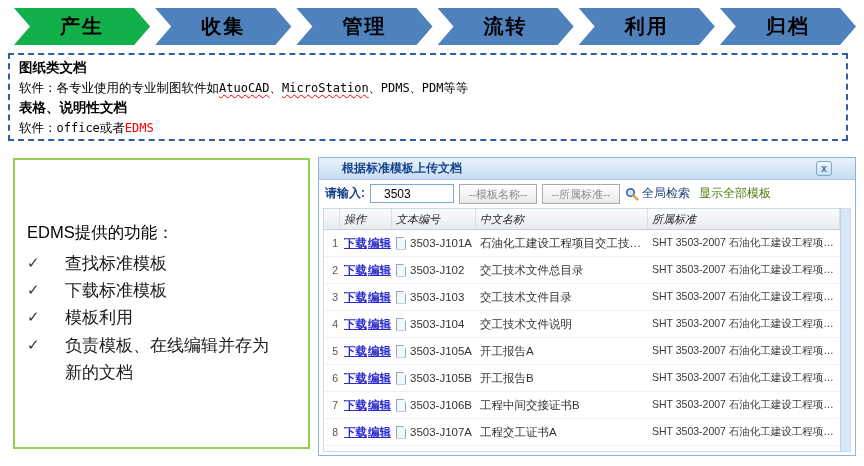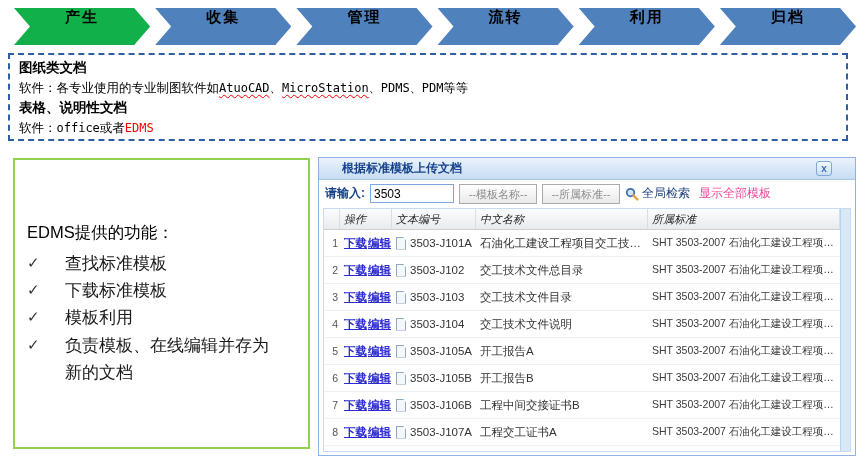--- a/index.html
+++ b/index.html
@@ -2,24 +2,24 @@
 <html><head>
 <meta charset="utf-8">
 <style>
   * { margin:0; padding:0; box-sizing:border-box; }
   body { background:#fff; font-family:"Liberation Sans", sans-serif; }
   #canvas { position:relative; width:864px; height:466px; background:#fff; overflow:hidden; }
 
   
   .flow { position:absolute; left:14px; top:8px; width:842px; height:37px; display:flex; gap:5px; }
   .chev {
-    flex:1; display:flex; justify-content:center;
+    flex:1; display:flex; align-items:center; justify-content:center;
     background:var(--flow-default,#4F81BD);
     clip-path: polygon(0 0, calc(100% - 16px) 0, 100% 50%, calc(100% - 16px) 100%, 0 100%, 16px 50%);
-    font-size:15px; font-weight:bold; color:#000; letter-spacing:2px;
+    font-size:20px; font-weight:bold; color:#000; letter-spacing:2px;
   }
   .chev.active { background:var(--flow-active,#12B04A); }
 
   
   .notebox {
     position:absolute; left:8px; top:53px; width:840px; height:88px;
     border:2px dashed var(--note-border,#2E5FA5); padding:3px 9px; background:#fff;
   }
   .notebox .ln { font-size:12.5px; line-height:1.55; color:#000; white-space:nowrap; }
   .notebox .ln.b { font-weight:bold; font-size:13.5px; }
@@ -48,27 +48,27 @@
     border-bottom:1px solid #A9C7E8;
   }
   .titlebar .ttl { font-size:12px; font-weight:bold; color:var(--title-text,#15428B); }
   .closebtn {
     margin-left:auto; width:16px; height:15px; border:1px solid #7FA7D6; border-radius:3px;
     background:linear-gradient(#F4F9FE,#CADEF2); color:#3C6EB4; font-weight:bold;
     font-size:10px; line-height:13px; text-align:center; cursor:pointer;
   }
   .toolbar { height:27px; display:flex; align-items:center; gap:5px; padding:0 6px; font-size:12px; background:#fff; }
   .toolbar .lbl { color:var(--title-text,#15428B); font-weight:bold; white-space:nowrap; }
-  .tb-input { width:84px; height:19px; border:1px solid #7EA6D8; font-size:12px; padding:0 3px; font-family:"Liberation Sans",sans-serif; }
+  .tb-input { width:84px; height:19px; border:1px solid #7EA6D8; font-size:12px; padding:0 13px; font-family:"Liberation Sans",sans-serif; }
   .tb-drop {
     width:78px; height:20px; border:1px solid #ABABAB; background:linear-gradient(#FFFFFF,#E9E9E9);
     color:#8C8C8C; font-size:11px; text-align:center; line-height:18px; white-space:nowrap; cursor:pointer;
   }
   .tb-act { display:flex; align-items:center; gap:3px; color:#1F3F77; cursor:pointer; white-space:nowrap; }
-  .tb-showall { color:#ec4899; cursor:pointer; white-space:nowrap; margin-left:4px; }
+  .tb-showall { color:#4d7c0f; cursor:pointer; white-space:nowrap; margin-left:4px; }
 
   .panel-body {
     position:absolute; top:50px; left:4px; right:4px; bottom:3px;
     border:1px solid #C8DAEF; display:flex; background:#fff; overflow:hidden;
   }
   .grid { flex:1; min-width:0; }
   .vscroll { width:10px; flex:none; background:#D9E8F7; border-left:1px solid #B9D2EE; cursor:pointer; }
 
   .ghead {
     height:21px; display:flex; align-items:center;

